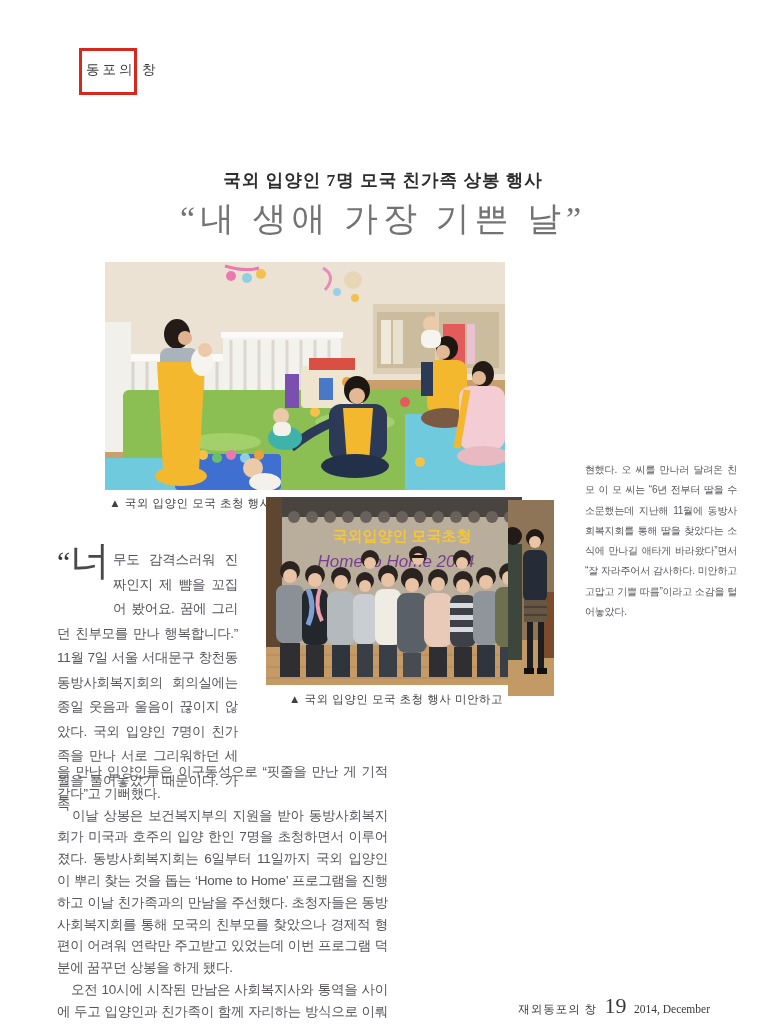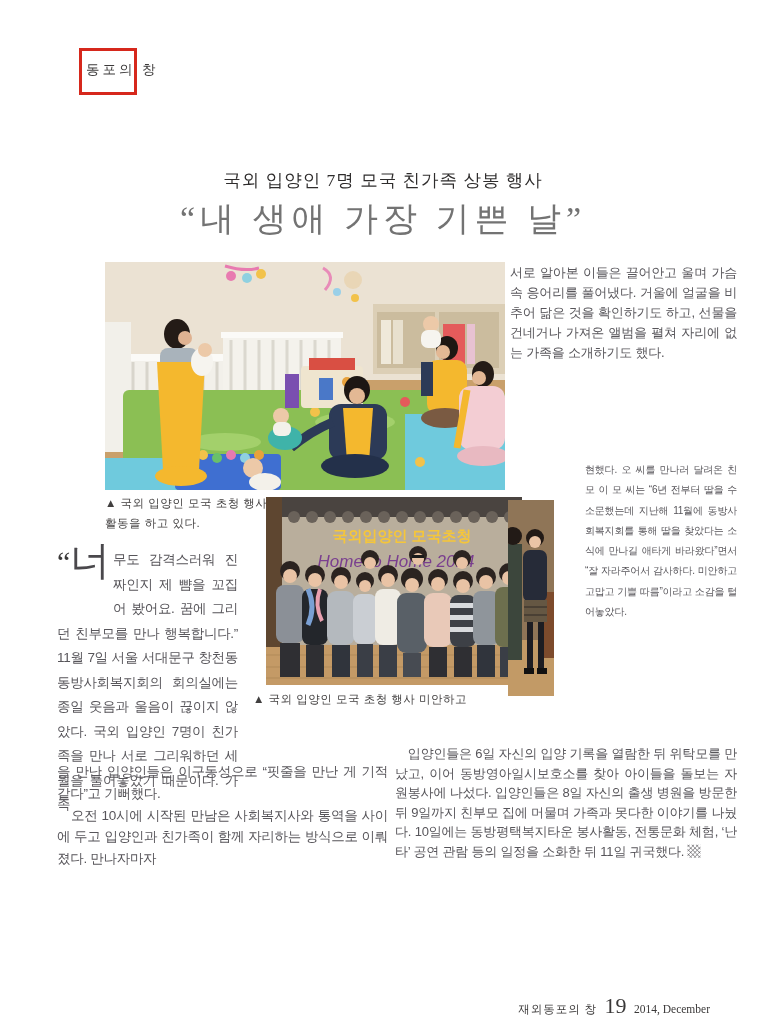--- a/index.html
+++ b/index.html
@@ -1,25 +1,25 @@
 <!DOCTYPE html>
 <html><head>
 <meta charset="utf-8">
 <style>
   html,body{margin:0;padding:0;background:#9a9a9a;}
   #page{position:relative;width:766px;height:1024px;background:#ffffff;margin:0 auto;
         font-family:"Liberation Sans", sans-serif;color:#57555a;overflow:hidden;}
-  .abs{position:absolute;}
+  .abs{position:absolute;text-align:right;}
   
   #hdr-redbox{left:79px;top:48px;width:52px;height:41px;border:3px solid #d6281c;}
   #hdr-label{left:86px;top:61px;font-family:"Liberation Serif",serif;font-size:13.5px;
              color:#3c3a3a;letter-spacing:3px;z-index:2;}
   
   #title-block{left:30px;top:168px;width:706px;text-align:center;}
-  #subtitle{font-family:"Liberation Serif",serif;font-size:17.5px;color:#2e2c2c;letter-spacing:1px;}
+  #subtitle{font-family:"Liberation Serif",serif;font-size:17.5px;color:#2e2c2c;letter-spacing:1px;font-weight:bold;}
   #maintitle{font-family:"Liberation Serif",serif;font-size:34px;color:#737373;
              letter-spacing:5px;margin-top:4px;}
   
   .photo{display:block;}
   #photo1{left:105px;top:262px;}
   #photo2{left:250px;top:497px;padding-left:16px;}
   #photo3{left:508px;top:500px;}
   .caption{font-size:11.5px;color:#413f3f;line-height:20px;letter-spacing:0.5px;}
   #caption1{left:105px;top:493px;width:258px;}
   #caption2{left:253px;top:689px;width:250px;}
@@ -301,33 +301,32 @@
       <rect x="29" y="168" width="10" height="6" fill="#111"></rect>
     </svg>
   </div>
 
   <div class="abs bodytext" id="col-left-narrow">
     <span id="dropwrap"><span id="open-quote">“</span><span id="dropcap">너</span></span><span>무도 감격스러워 진짜인지 제 뺨을 꼬집어 봤어요. 꿈에 그리던 친부모를 만나 행복합니다.” 11월 7일 서울 서대문구 창천동 동방사회복지회의 회의실에는 종일 웃음과 울음이 끊이지 않았다. 국외 입양인 7명이 친가족을 만나 서로 그리워하던 세월을 풀어놓았기 때문이다. 가족</span>
   </div>
 
   <div class="abs bodytext" id="col-left-wide">
       <p>을 만난 입양인들은 이구동성으로 “핏줄을 만난 게 기적 같다”고 기뻐했다.</p>
+      <p>　이날 상봉은 보건복지부의 지원을 받아 동방사회복지회가 미국과 호주의 입양 한인 7명을 초청하면서 이루어졌다. 동방사회복지회는 6일부터 11일까지 국외 입양인이 뿌리 찾는 것을 돕는 ‘Home to Home’ 프로그램을 진행하고 이날 친가족과의 만남을 주선했다. 초청자들은 동방사회복지회를 통해 모국의 친부모를 찾았으나 경제적 형편이 어려워 연락만 주고받고 있었는데 이번 프로그램 덕분에 꿈꾸던 상봉을 하게 됐다.</p>
       <p>　오전 10시에 시작된 만남은 사회복지사와 통역을 사이에 두고 입양인과 친가족이 함께 자리하는 방식으로 이뤄졌다. 만나자마자</p>
     </div>
 
   <div class="abs bodytext" id="col-right-top">
-      <p>서로 알아본 이들은 끌어안고 울며 가슴속 응어리를 풀어냈다. 거울에 얼굴을 비추어 닮은 것을 확인하기도 하고, 선물을 건네거나 가져온 앨범을 펼쳐 자리에 없는 가족을 소개하기도 했다.</p>
     </div>
 
   <div class="abs bodytext" id="col-right-indent">
       <p>현했다. 오 씨를 만나러 달려온 친모 이 모 씨는 “6년 전부터 딸을 수소문했는데 지난해 11월에 동방사회복지회를 통해 딸을 찾았다는 소식에 만나길 애타게 바라왔다”면서 “잘 자라주어서 감사하다. 미안하고 고맙고 기쁠 따름”이라고 소감을 털어놓았다.</p>
     </div>
 
   <div class="abs bodytext" id="col-right-bottom">
-      <p>　입양인들은 6일 자신의 입양 기록을 열람한 뒤 위탁모를 만났고, 이어 동방영아일시보호소를 찾아 아이들을 돌보는 자원봉사에 나섰다. 입양인들은 8일 자신의 출생 병원을 방문한 뒤 9일까지 친부모 집에 머물며 가족과 못다한 이야기를 나눴다. 10일에는 동방평택복지타운 봉사활동, 전통문화 체험, ‘난타’ 공연 관람 등의 일정을 소화한 뒤 11일 귀국했다. ▩</p>
     </div>
 
   <div class="abs" id="footer">
     <span class="brand">재외동포의 창</span>
     <span class="pnum">19</span>
     <span class="date">2014, December</span>
   </div>
 
 </div>
 

